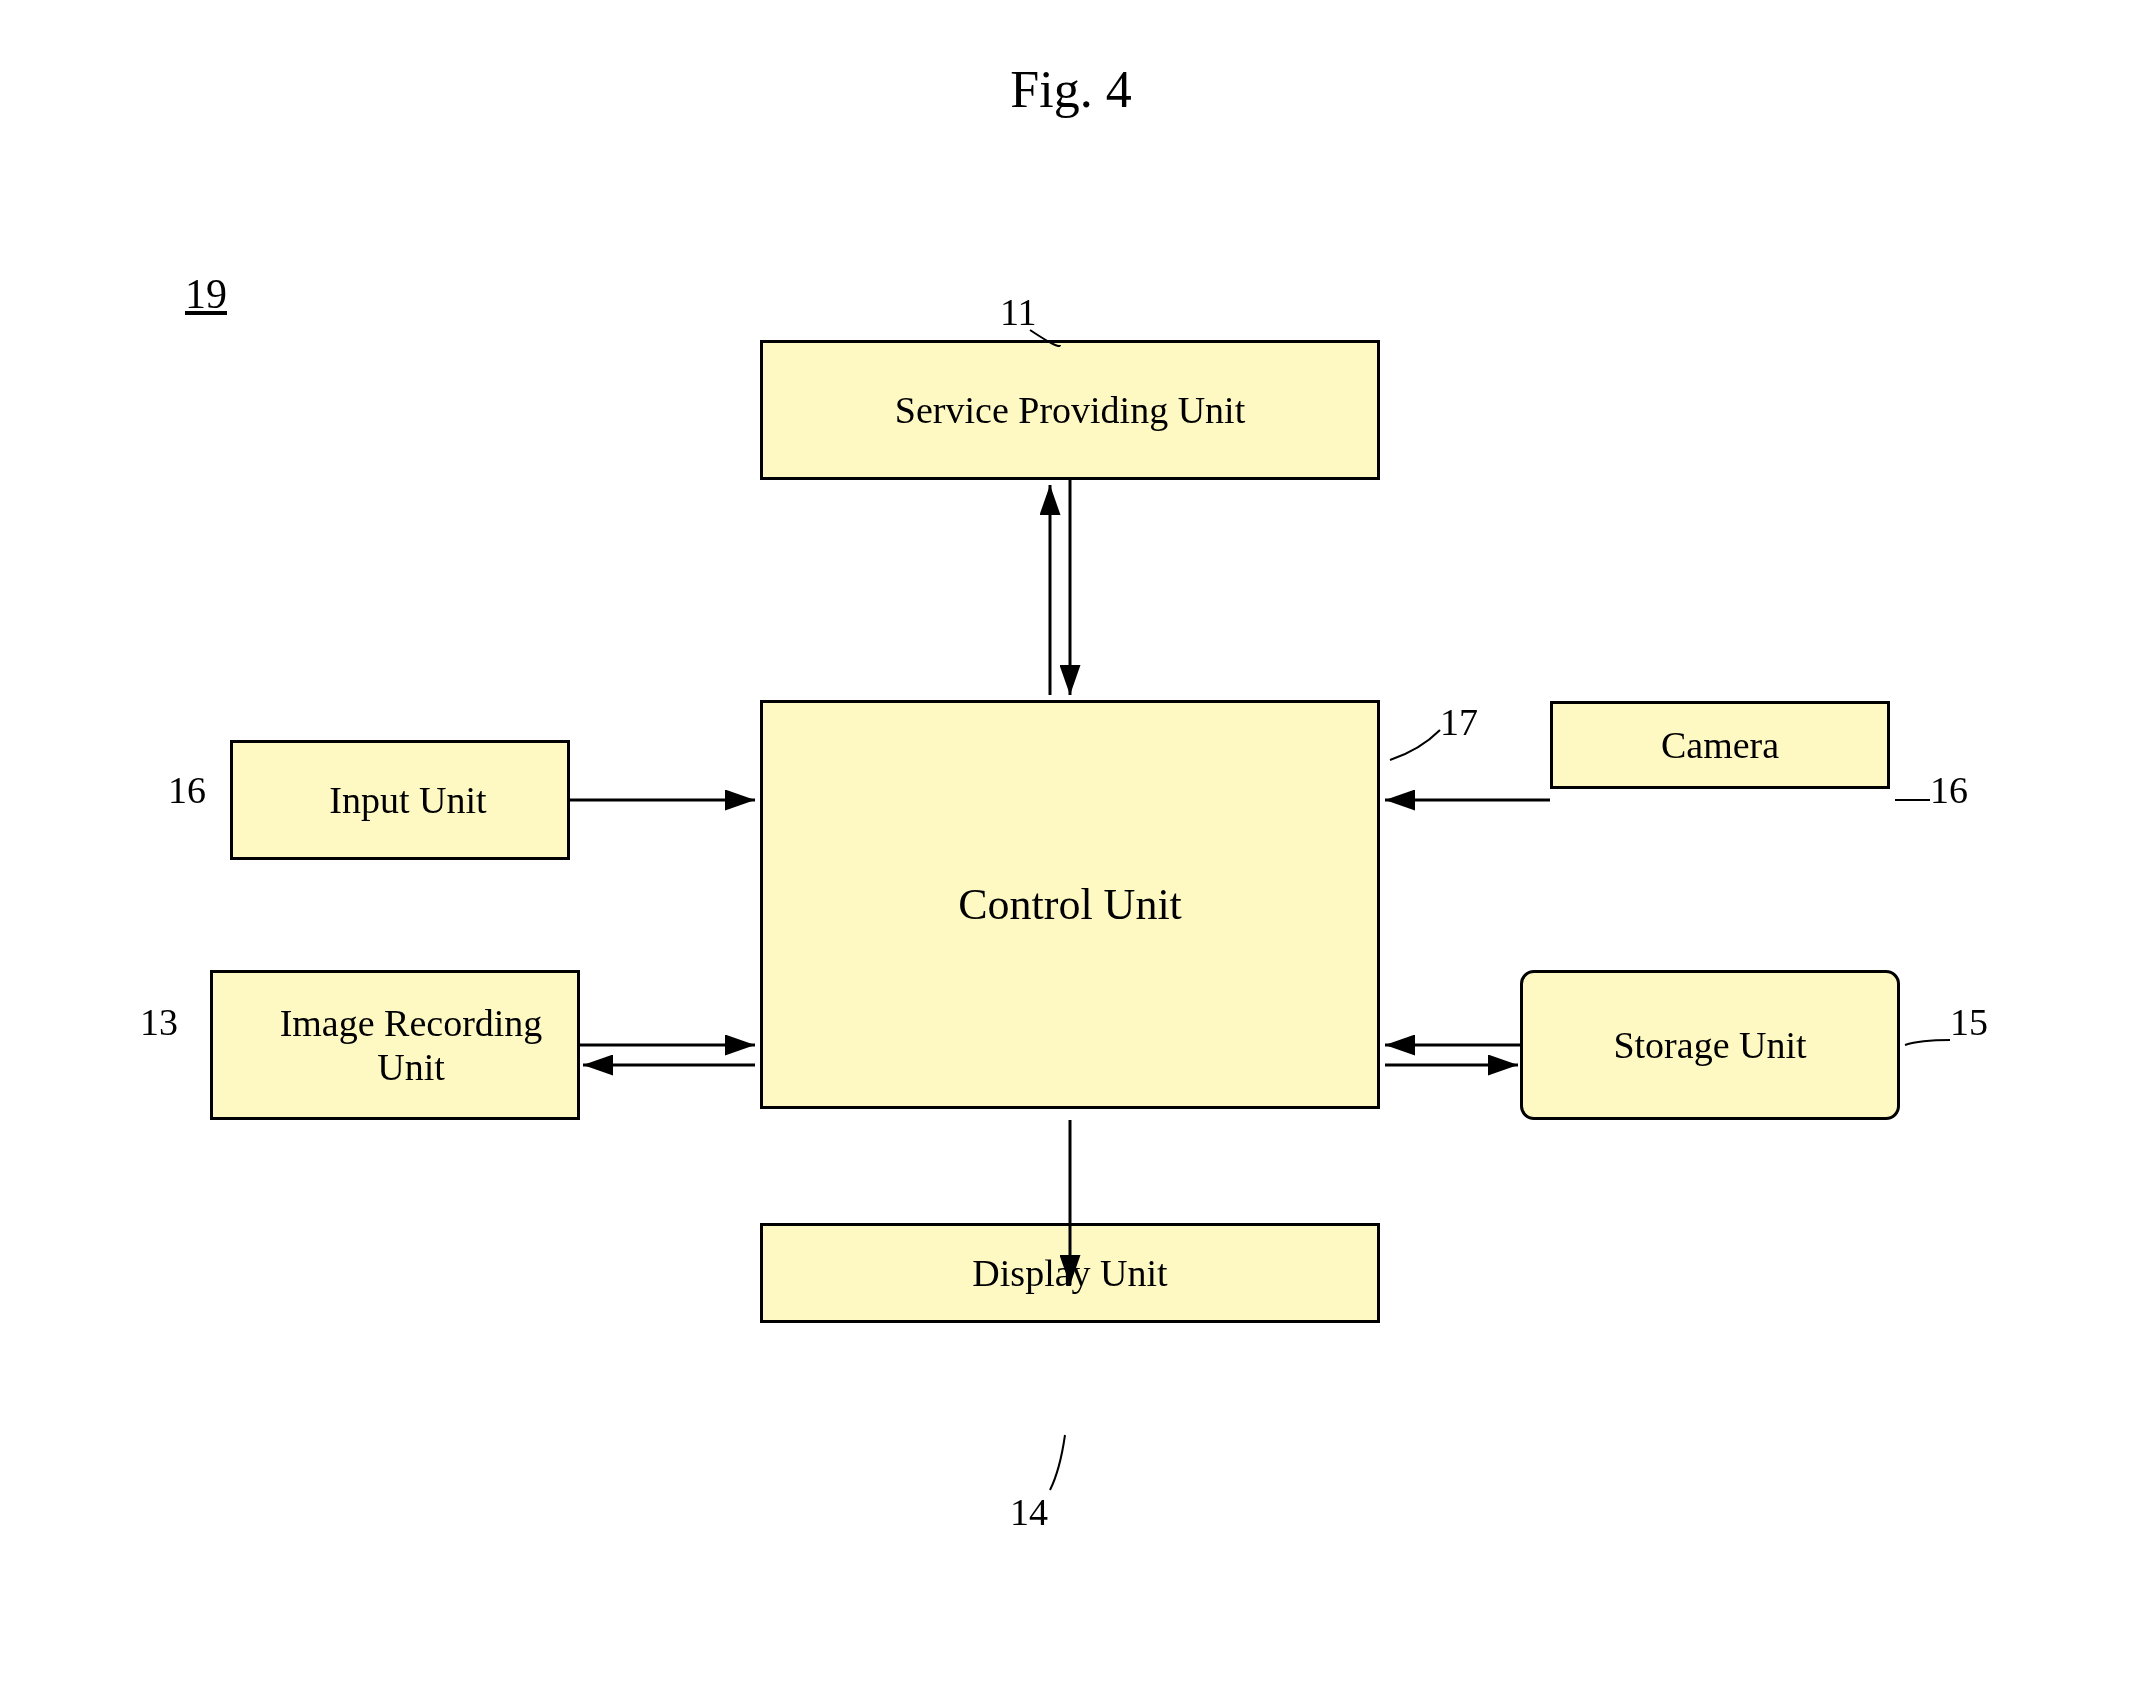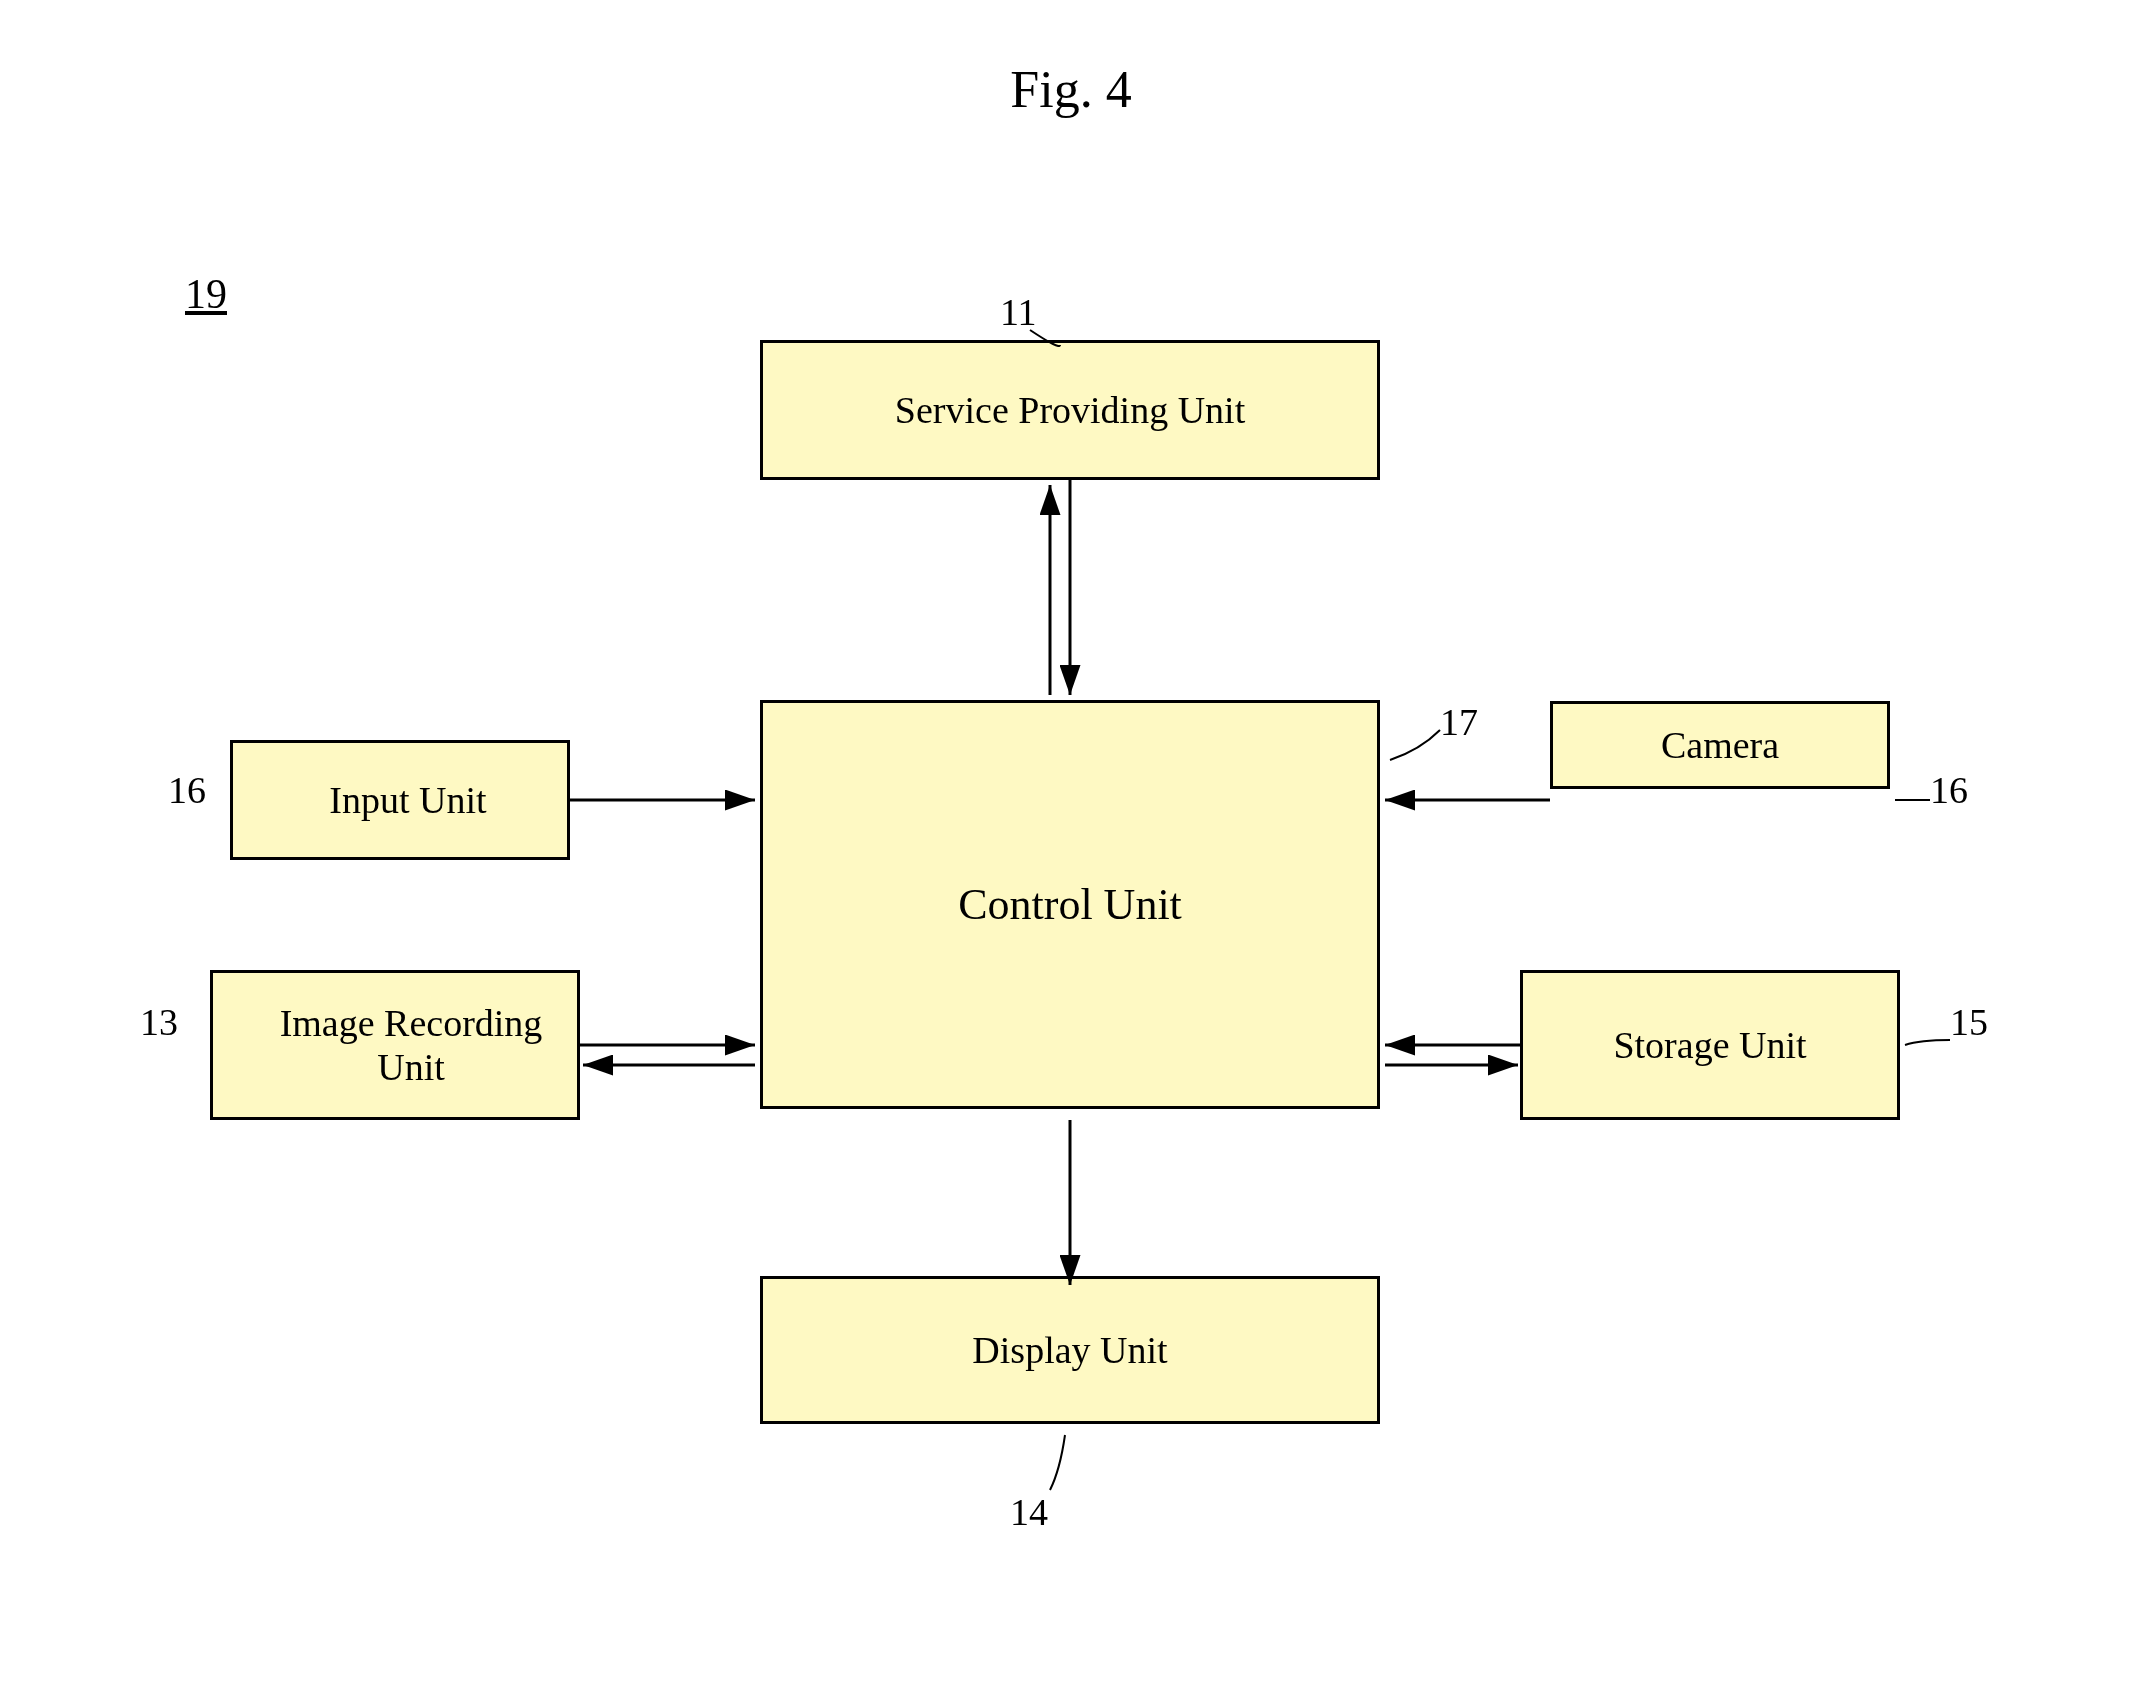--- a/index.html
+++ b/index.html
@@ -72,39 +72,40 @@
       left: 210px;
       top: 970px;
       width: 370px;
       height: 150px;
       padding-left: 32px;
     }
 
     
     .box-display {
       left: 760px;
-      top: 1276px;
+      top: 1223px;
       width: 620px;
-      height: 148px;
+      height: 100px;
     }
 
     
     .box-camera {
       left: 1550px;
       top: 701px;
       width: 340px;
       height: 88px;
     }
 
     
     .box-storage {
       left: 1520px;
       top: 970px;
       width: 380px;
       height: 150px;
+      border-radius: 14px;
     }
 
     
     .ref-num {
       position: absolute;
       font-size: 38px;
     }
 
     
     .arrows-svg {

